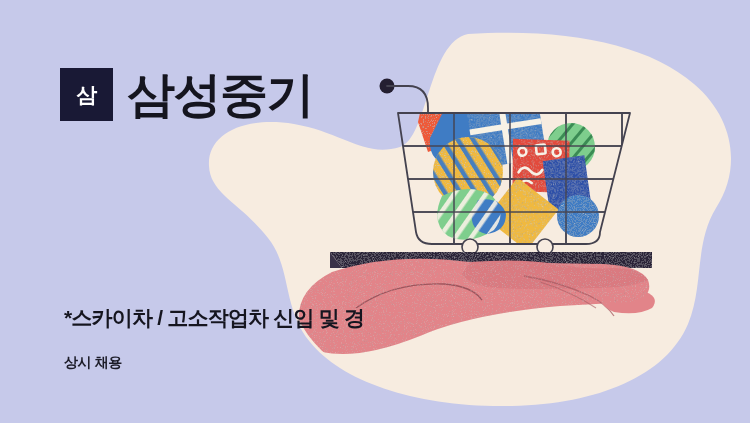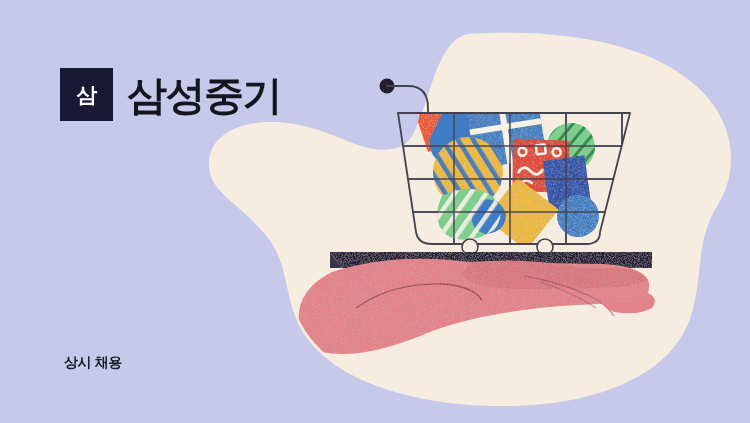--- a/index.html
+++ b/index.html
@@ -46,21 +46,21 @@
     color: #ffffff;
     display: flex;
     align-items: center;
     justify-content: center;
     font-size: 21px;
     font-weight: 700;
     line-height: 1;
     letter-spacing: -0.5px;
   }
   .brand-name {
-    font-size: 40px;
+    font-size: 48px;
     font-weight: 700;
     color: #15151f;
     letter-spacing: -1.5px;
     line-height: 1;
     white-space: nowrap;
   }
   .headline {
     position: absolute;
     left: 64px;
     top: 305px;
@@ -271,16 +271,17 @@
     </g>
   </svg>
 
   <div class="content-layer">
 
     <div class="brand-row">
       <div class="brand-badge">삼</div>
       <div class="brand-name">삼성중기</div>
     </div>
 
+    <div class="headline">*스카이차 / 고소작업차 신입 및 경</div>
 
     <div class="subline">상시 채용</div>
   </div>
 </div>
 
 </body></html>

